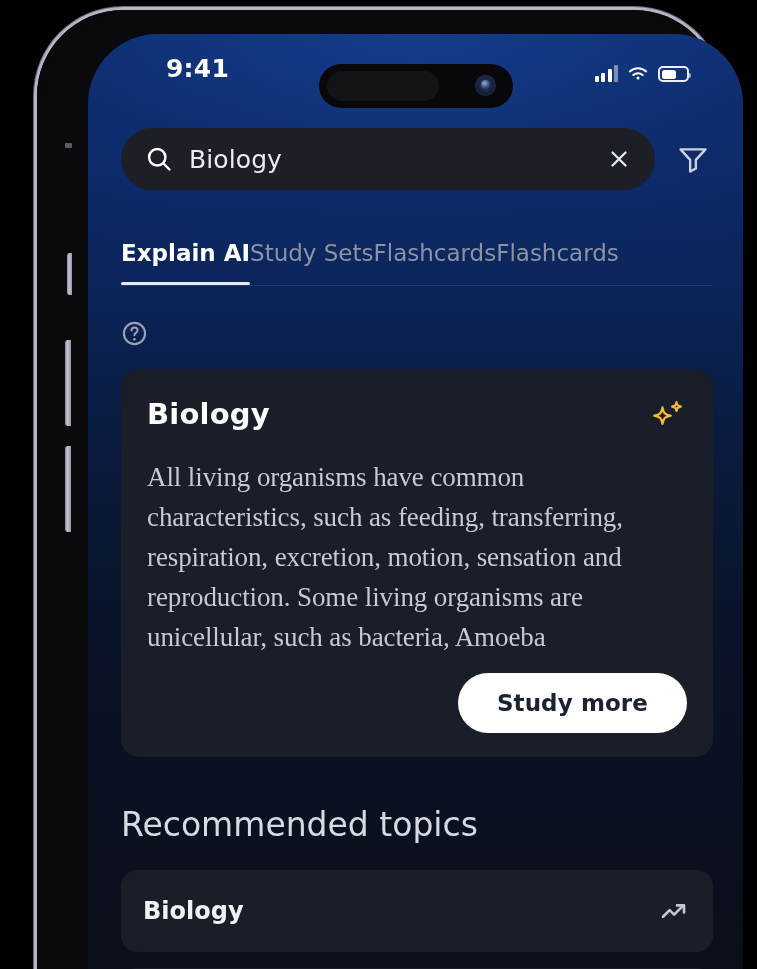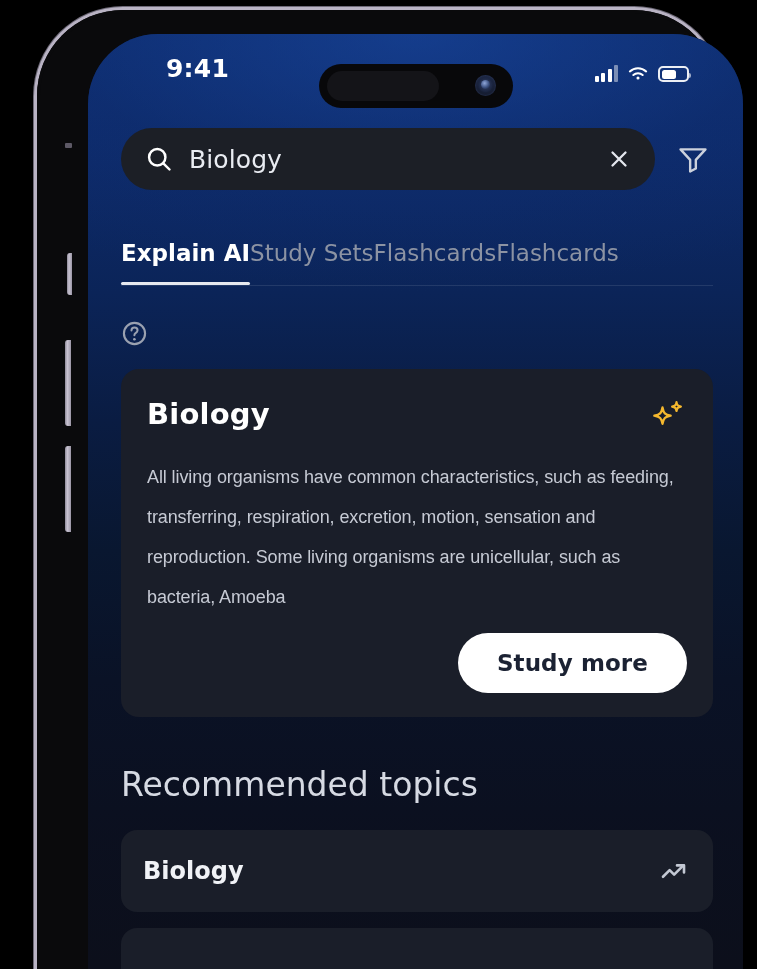--- a/index.html
+++ b/index.html
@@ -303,23 +303,23 @@
     color: #ffffff;
     font-size: 29px;
     font-weight: bold;
     font-family: "DejaVu Sans", sans-serif;
     letter-spacing: 0.2px;
   }
   .sparkle-icon { width: 40px; height: 40px; margin-top: 2px; }
   .card-body {
     margin-top: 18px;
     color: #c6cad4;
-    font-size: 18px;
+    font-size: 27px;
     line-height: 40px;
-    font-family: Liberation Sans, sans-serif;
+    font-family: Liberation Serif, serif;
     letter-spacing: -0.1px;
   }
   .card-actions {
     display: flex;
     justify-content: flex-end;
     margin-top: 16px;
   }
   .show-more {
     background: #ffffff;
     color: #1b2233;

